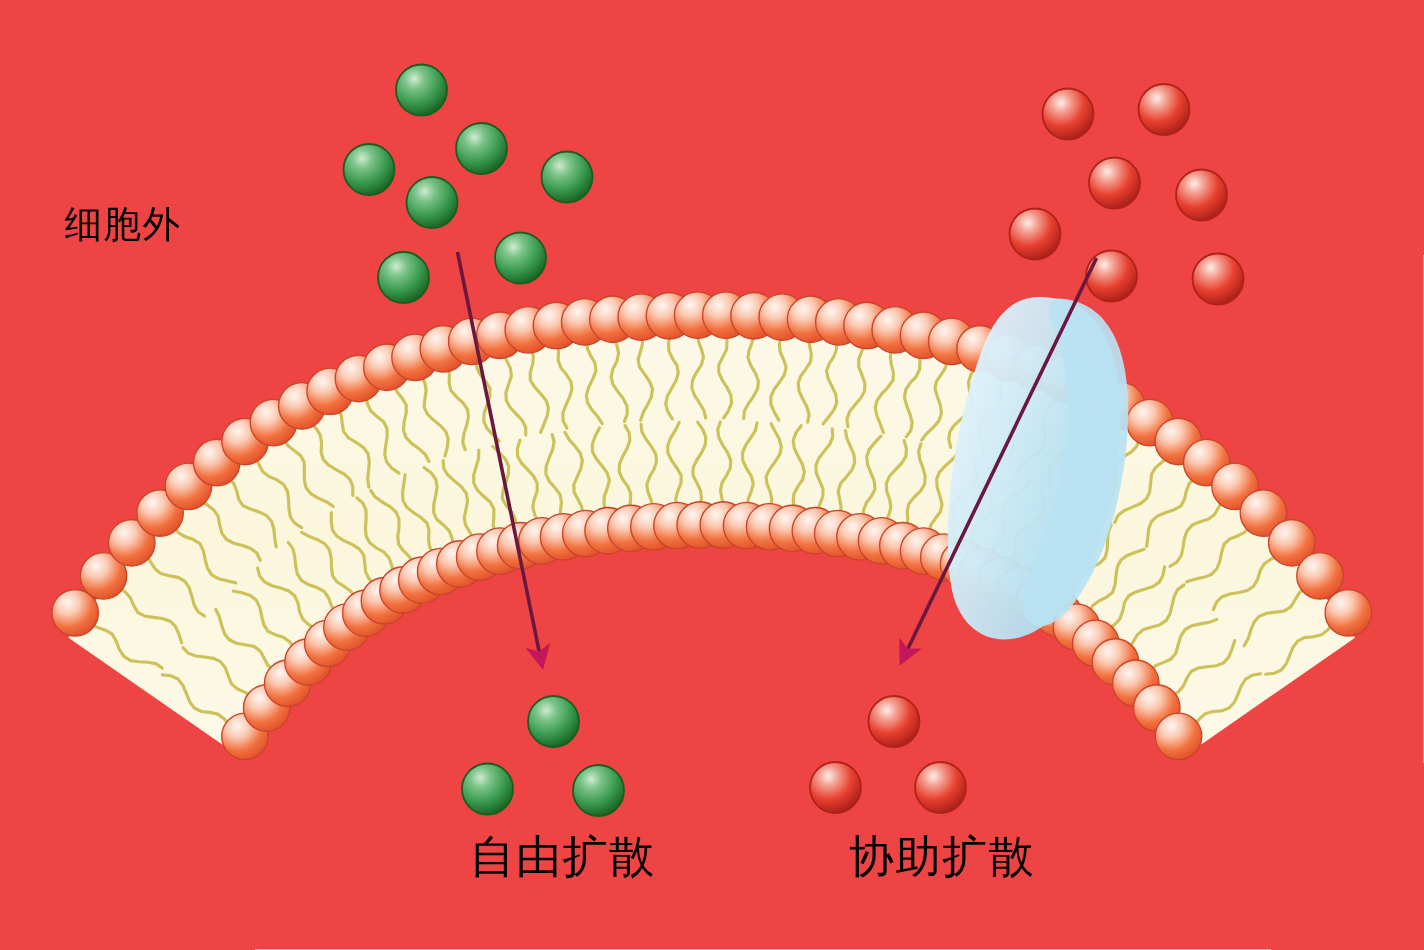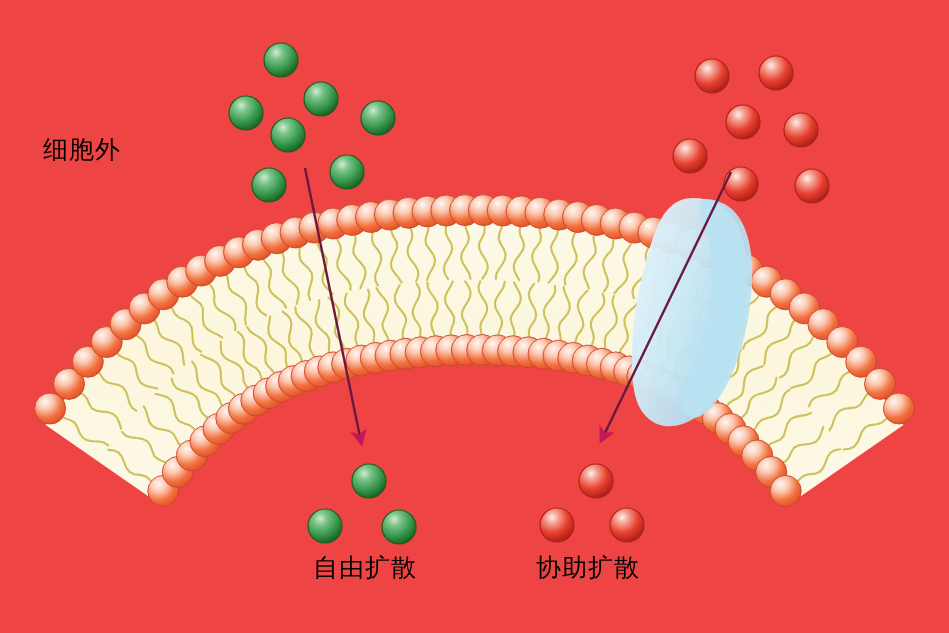--- a/index.html
+++ b/index.html
@@ -30,28 +30,28 @@
     font-family: "DejaVu Sans", sans-serif;
     color: #000000;
     white-space: nowrap;
     font-weight: 500;
   }
   .label-side {
     font-size: 25px;
     letter-spacing: 1px;
   }
   .label-bottom {
-    font-size: 25px;
+    font-size: 30px;
     letter-spacing: 1px;
     font-family: Liberation Mono, monospace;
   }
   #label-extracellular { left: 43px; top: 133px; }
   #label-intracellular { left: 43px; top: 588px; }
   #label-free-diffusion { left: 313px; top: 551px; }
-  #label-facilitated-diffusion { left: 536px; top: 551px; text-align: center; }
+  #label-facilitated-diffusion { left: 566px; top: 551px; text-align: center; }
 </style>
 </head>
 <body>
 
 <div id="stage">
 
   <svg id="diagram-svg" viewBox="0 0 949 633">
     <defs>
       <radialGradient id="gradHead" cx="34%" cy="28%" r="78%">
         <stop offset="0%" stop-color="#FFF6F1"></stop>

